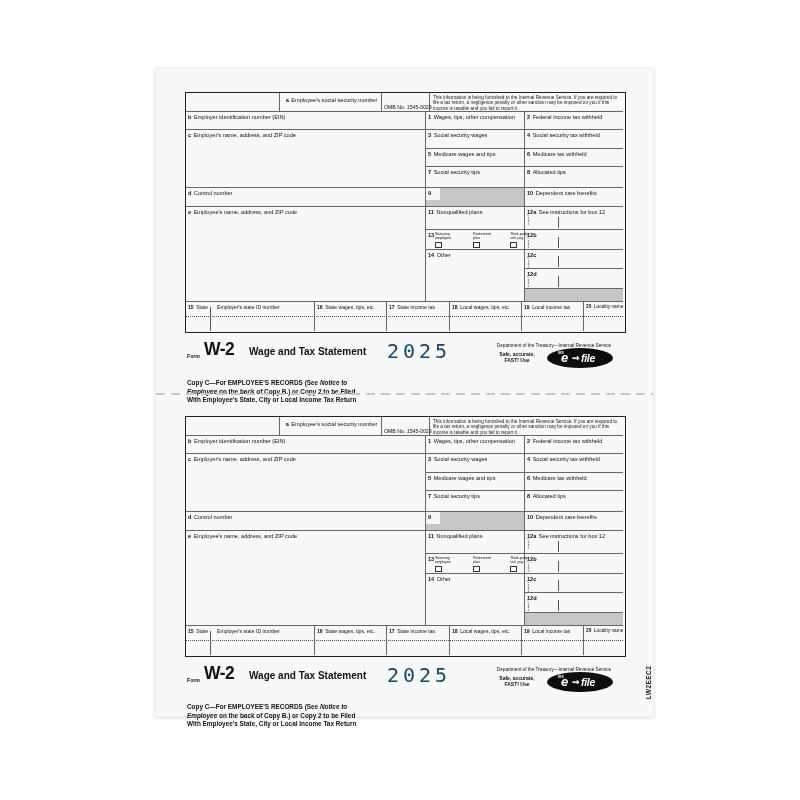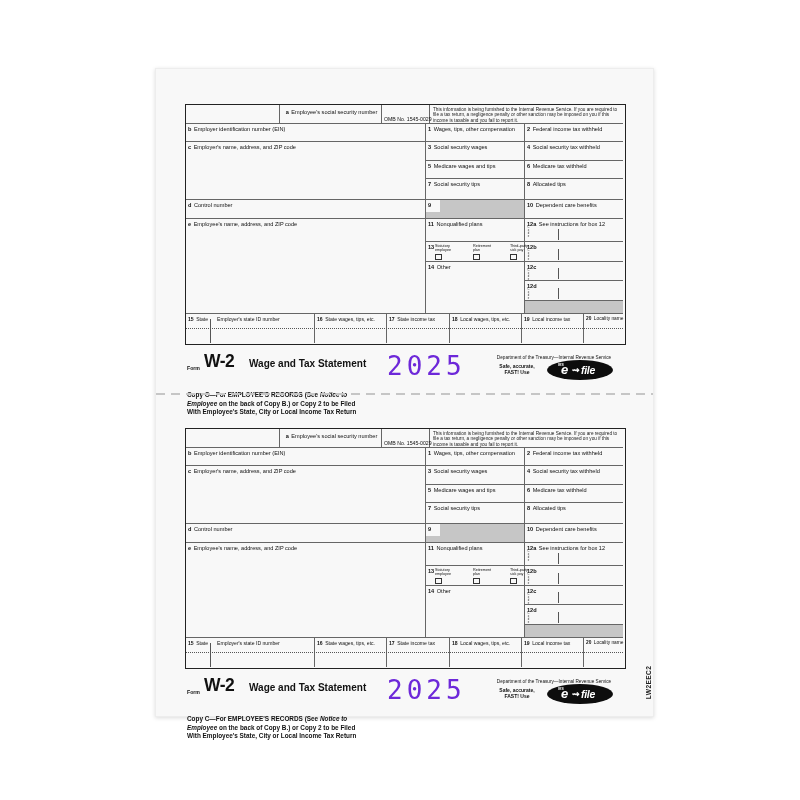--- a/index.html
+++ b/index.html
@@ -11,21 +11,21 @@
   .sheet{
     position:absolute;left:155px;top:68px;width:497px;height:647px;
     background:#f8f8f8;box-shadow:0 1px 4px rgba(0,0,0,.14);border:1px solid #ededed;
   }
   .perforation{
     position:absolute;left:0;top:324px;width:497px;height:2px;
     background:repeating-linear-gradient(90deg,#c6c6c6 0 9px,transparent 9px 15px);
   }
   .form-slot{position:absolute;left:29px;width:441px;height:322px;}
   .slot-1{top:23px;} .slot-2{top:347px;}
-  .w2-form{position:absolute;left:0;top:12px;width:447px;height:322px;}
+  .w2-form{position:absolute;left:0;top:0;width:447px;height:322px;}
   .w2-table{position:absolute;left:0;top:0;width:441px;height:241px;border:1.5px solid #222;background:#f8f8f8;box-sizing:border-box;}
   .cell{position:absolute;box-sizing:border-box;overflow:visible;}
   .br{border-right:1px solid #666;} .bb{border-bottom:1px solid #666;}
   .lbl{display:block;padding:1.5px 0 0 2px;font-size:5.6px;line-height:6.4px;color:#111;white-space:nowrap;}
   .lbl b{margin-right:2.5px;font-weight:bold;}
   .lbl-sm{font-size:5.1px;}
   .center{text-align:center;white-space:nowrap;}
   .omb{position:absolute;left:2px;bottom:1.5px;font-size:5.2px;white-space:nowrap;}
   .info{position:absolute;left:3px;top:1.5px;width:188px;font-size:4.7px;line-height:5.5px;white-space:normal;color:#1a1a1a;}
   .shaded{background:#c6c6c6;}
@@ -36,21 +36,21 @@
   .cbgroup{position:absolute;left:0;top:0;width:100%;height:100%;}
   .cblabel{position:absolute;top:2px;width:24px;font-size:3.7px;line-height:4.1px;color:#111;white-space:normal;}
   .cbbox{position:absolute;top:12px;width:7px;height:5.5px;border:1px solid #333;background:#f8f8f8;box-sizing:border-box;}
   .dotline{position:absolute;left:0;top:223px;width:437px;height:0;border-top:1.2px dotted #555;}
   .subdiv{position:absolute;left:24px;top:5px;bottom:0;width:1px;background:#555;}
   .idlbl{margin-left:9px;}
   
   .f-form{position:absolute;left:2px;top:261px;font-size:5.2px;font-weight:bold;}
   .f-w2{position:absolute;left:19px;top:247px;font-size:17.5px;font-weight:bold;letter-spacing:-0.5px;}
   .f-title{position:absolute;left:64px;top:254px;font-size:10px;font-weight:bold;}
-  .f-year{position:absolute;left:202px;top:247px;font-size:26px;font-family:"DejaVu Sans Mono",monospace;letter-spacing:4px;color:#6d28d9;}
+  .f-year{position:absolute;left:202px;top:247px;font-size:20px;font-family:"DejaVu Sans Mono",monospace;letter-spacing:4px;color:#0c4a6e;}
   .f-dept{position:absolute;left:298px;top:251px;width:142px;font-size:4.7px;text-align:center;white-space:nowrap;}
   .f-safe{position:absolute;left:306px;top:259px;width:52px;font-size:5px;font-weight:bold;text-align:center;line-height:6.2px;}
   .efile{position:absolute;left:362px;top:256px;width:66px;height:20px;background:#0d0d0d;border-radius:50%;color:#fff;}
   .efile-irs{position:absolute;left:11px;top:3px;font-size:3.4px;font-style:italic;font-weight:bold;}
   .efile-e{position:absolute;left:14px;top:2px;font-size:13px;font-weight:bold;font-style:italic;}
   .efile-arrow{position:absolute;left:25px;top:5px;font-size:9px;font-weight:bold;}
   .efile-file{position:absolute;left:34px;top:4px;font-size:10.5px;font-weight:bold;font-style:italic;letter-spacing:-0.3px;}
   .f-copy{position:absolute;left:2px;top:287px;width:260px;font-size:6.4px;font-weight:bold;line-height:8.6px;color:#111;}
   .f-copy i{font-weight:bold;}
   .partnum{position:absolute;left:470px;top:610px;width:44px;text-align:center;font-size:6.6px;font-weight:bold;color:#222;

